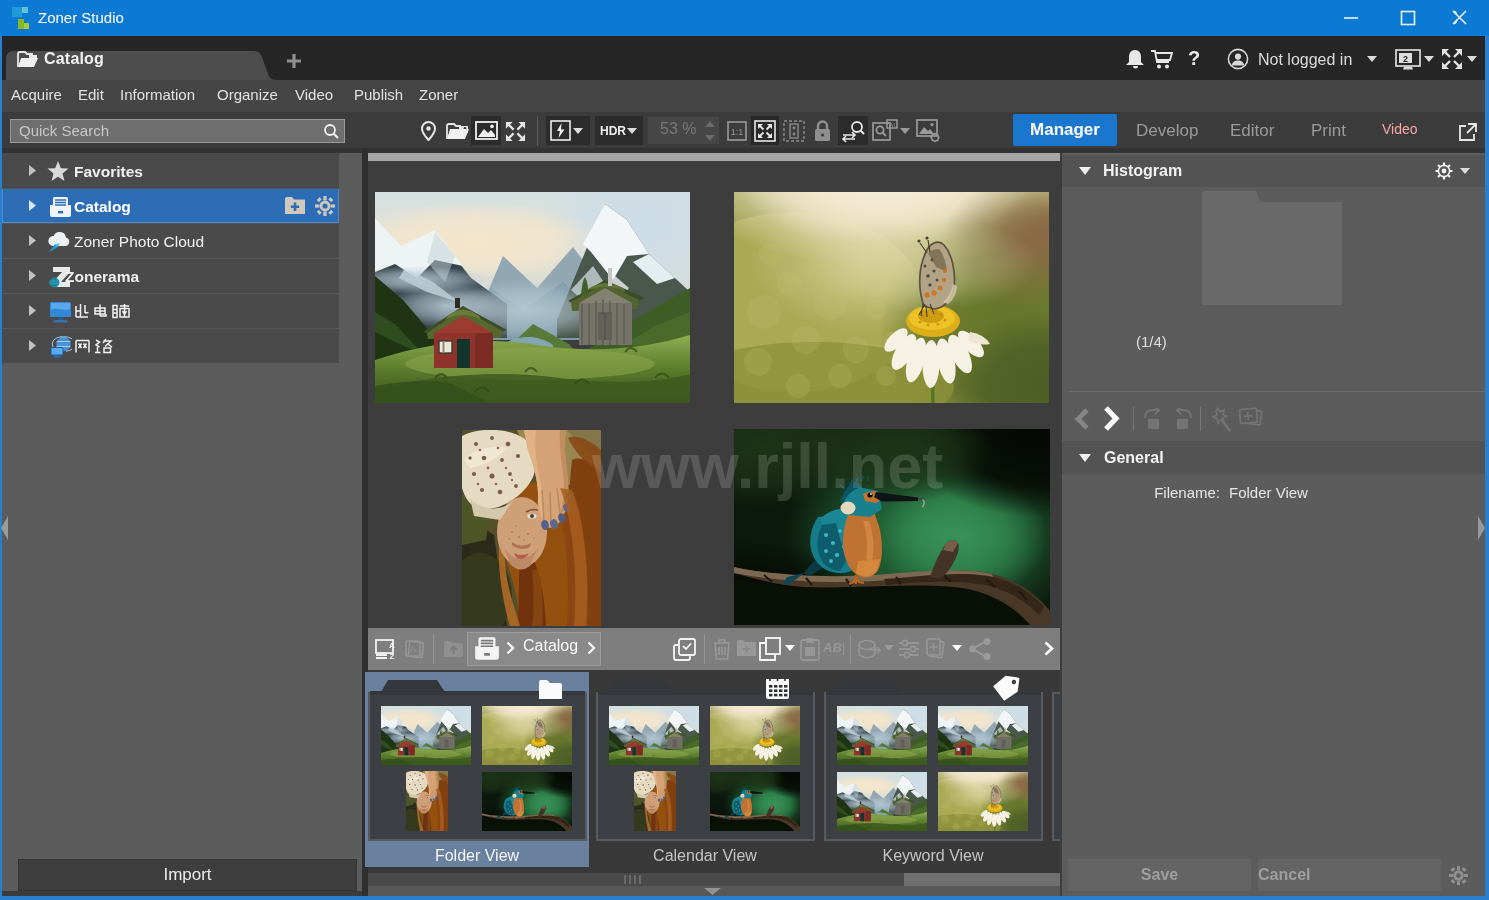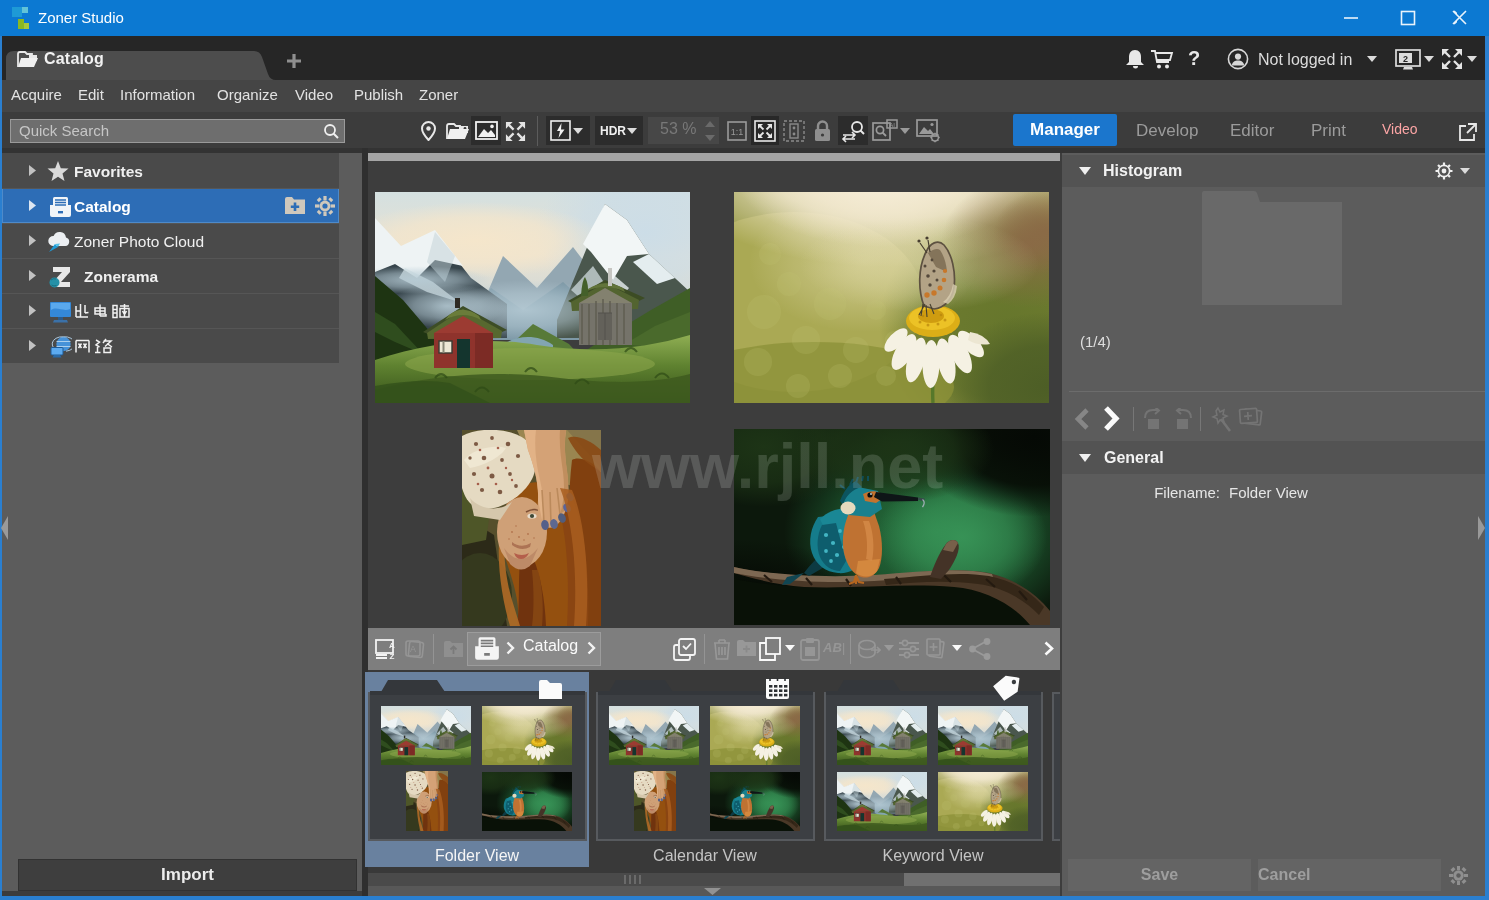--- a/index.html
+++ b/index.html
@@ -565,21 +565,21 @@
 </svg>
 <svg class="a" style="left:49px;top:336px" width="23" height="22" viewBox="0 0 23 22">
  <circle cx="14.5" cy="8" r="7.2" fill="#4792d8"></circle>
  <path d="M7.5,5.5 H21.5 M7.5,10.5 H21.5 M14.5,.8 a10,7.2 0 0 0 -2.5,14.4 M14.5,.8 a10,7.2 0 0 1 2.5,14.4" stroke="#b8d6ee" stroke-width=".9" fill="none"></path>
  <rect x="2" y="11.5" width="12" height="7.5" rx="1" fill="#5caaf0" stroke="#1e5a96" stroke-width="1"></rect>
  <path d="M5,19 L11,19 L12.5,21.5 L3.5,21.5 Z" fill="#2a6aa8"></path>
 </svg>
 <div class="a" style="left:74px;top:163px;color:#f0f0f0;font-size:15.5px;font-weight:bold">Favorites</div>
 <div class="a" style="left:74px;top:198px;color:#ffffff;font-size:15.5px;font-weight:bold">Catalog</div>
 <div class="a" style="left:74px;top:233px;color:#f0f0f0;font-size:15.5px;font-weight:normal">Zoner Photo Cloud</div>
-<div class="a" style="left:84px;top:268px;color:#f0f0f0;font-size:15.5px;font-weight:bold">Zonerama</div>
+<div class="a" style="left:65px;top:268px;color:#f0f0f0;font-size:15.5px;font-weight:bold">Zonerama</div>
 <svg class="a" style="left:74px;top:303px" width="56" height="17" viewBox="0 0 56 17" stroke="#f2f2f2" stroke-width="1.5" fill="none">
  <path d="M2,3 V14 M2,14 H14 M6.5,1 V14 M2,8 H6.5 M11,2 V10 M11,10 L14.5,9.5"></path>
  <path d="M21,5 H31 V11 H21 Z M26,1.5 V13 M26,13 H32 V11 M21,8 H31"></path>
  <path d="M39,2.5 H43 V14.5 H39 Z M39,6.5 H43 M39,10 H43 M46,3 H55 M50.5,1 V5 M46,5.5 H55 V14 H46 Z M48.5,8 L50.5,11.5 L52.5,8 M50.5,5.5 V14"></path>
 </svg>
 <svg class="a" style="left:74px;top:338px" width="40" height="17" viewBox="0 0 40 17" stroke="#f2f2f2" stroke-width="1.5" fill="none">
  <path d="M2,2.5 H15 M2,2.5 V14.5 M15,2.5 V14.5 M4.5,5.5 L7.5,10 M7.5,5.5 L4.5,10 M9.5,5.5 L12.5,10 M12.5,5.5 L9.5,10"></path>
  <path d="M22,2 L25.5,4 L22,7 L25.5,9 M23.5,9 V14.5 M21,14.5 H26.5 M32,1 L29,5 M29.5,3 H37 L31,8.5 M33,5.5 L38,9 M30,10 H36.5 V14.5 H30 Z"></path>
 </svg>
 <svg class="a" style="left:284px;top:196px" width="22" height="19" viewBox="0 0 22 19">
@@ -594,21 +594,21 @@
         <rect x="0" y="8.4" width="4.4" height="3.2"></rect>
         <rect x="15.6" y="8.4" width="4.4" height="3.2"></rect>
         <rect x="2.2" y="2.2" width="4" height="3" transform="rotate(-45 4.2 3.7)"></rect>
         <rect x="13.8" y="2.2" width="4" height="3" transform="rotate(45 15.8 3.7)"></rect>
         <rect x="2.2" y="14.8" width="4" height="3" transform="rotate(45 4.2 16.3)"></rect>
         <rect x="13.8" y="14.8" width="4" height="3" transform="rotate(-45 15.8 16.3)"></rect>
       </g>
  <circle cx="10" cy="10" r="2.6" fill="#2d6db6"></circle>
 </svg>
 <div class="a" style="left:18px;top:859px;width:339px;height:32px;background:#3e3e3e;border:1px solid #323232;box-sizing:border-box"></div>
-<div class="a" style="left:18px;top:865px;width:339px;text-align:center;color:#ececec;font-size:17px;font-weight:bold">Import</div>
+<div class="a" style="left:18px;top:865px;width:339px;text-align:center;color:#ececec;font-size:17px;font-weight:normal">Import</div>
 <div class="a" style="left:2px;top:891px;width:360px;height:5px;background:#3c3c3c"></div>
 <div class="a" style="left:362px;top:148px;width:6px;height:748px;background:#2f2f2f"></div>
 
 <div class="a" style="left:368px;top:153px;width:692px;height:8px;background:#a5a5a5"></div>
 <svg class="a" style="left:375px;top:192px" width="315" height="211" viewBox="0 0 315 211">
       <use href="#p1"></use>
     </svg>
 <svg class="a" style="left:734px;top:192px" width="315" height="211" viewBox="0 0 315 211">
       <use href="#p2"></use>
     </svg>
@@ -810,21 +810,21 @@
       </g>
       <g stroke="#f0f0f0" stroke-width="2.2">
         <path d="M10,1.5 V4 M10,16 V18.5 M1.5,10 H4 M16,10 H18.5 M4,4 L5.8,5.8 M14.2,14.2 L16,16 M16,4 L14.2,5.8 M5.8,14.2 L4,16"></path>
       </g>
       <circle cx="10" cy="10" r="2.4" fill="#f0f0f0"></circle>
     </svg>
 <i class="a dd" style="left:1460px;top:168px"></i>
 <svg class="a" style="left:1202px;top:191px" width="140" height="117" viewBox="0 0 140 117">
       <path d="M0,117 V5 Q0,3 2,3 L52,3 Q54,3 55,5 L58,14 L140,14 L140,117 Z" fill="#696969" transform="translate(0,-3)"></path>
     </svg>
-<div class="a" style="left:1080px;top:333px;color:#dedede;font-size:15px">(1/4)</div>
+<div class="a" style="left:1136px;top:333px;color:#dedede;font-size:15px">(1/4)</div>
 <div class="a" style="left:1069px;top:391px;width:416px;height:1px;background:#6c6c6c"></div>
 <svg class="a" style="left:1074px;top:408px" width="16" height="22" viewBox="0 0 16 22">
       <path d="M13,2 L4,11 L13,20" stroke="#868686" stroke-width="4.6" fill="none"></path>
     </svg>
 <svg class="a" style="left:1102px;top:406px" width="18" height="25" viewBox="0 0 18 25">
       <path d="M4,2 L14,12.5 L4,23" stroke="#fafafa" stroke-width="5.2" fill="none"></path>
     </svg>
 <div class="a" style="left:1133px;top:407px;width:1px;height:24px;background:#777777"></div>
 <svg class="a" style="left:1142px;top:408px" width="24" height="22" viewBox="0 0 24 22">
       <path d="M3,10 Q3,2 11,2 L16,2 M13,-1 L17,2.5 L13,6" fill="none" stroke="#747474" stroke-width="2"></path>

